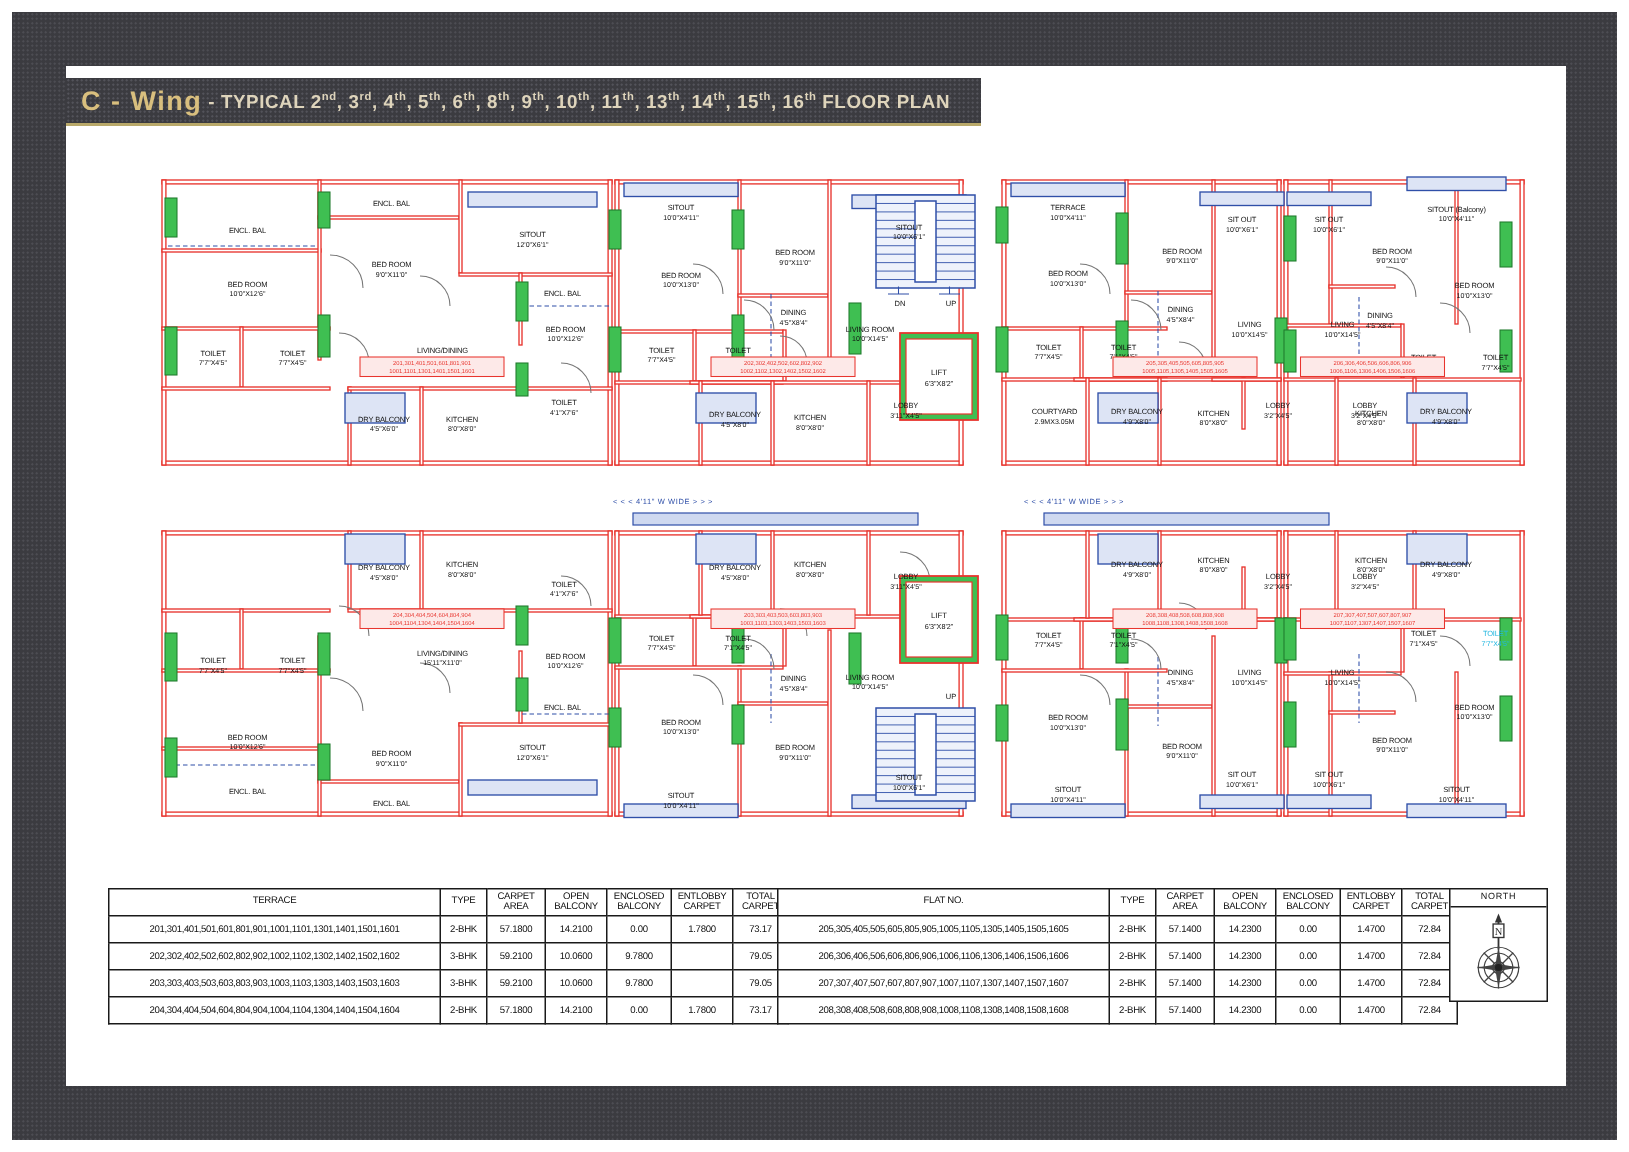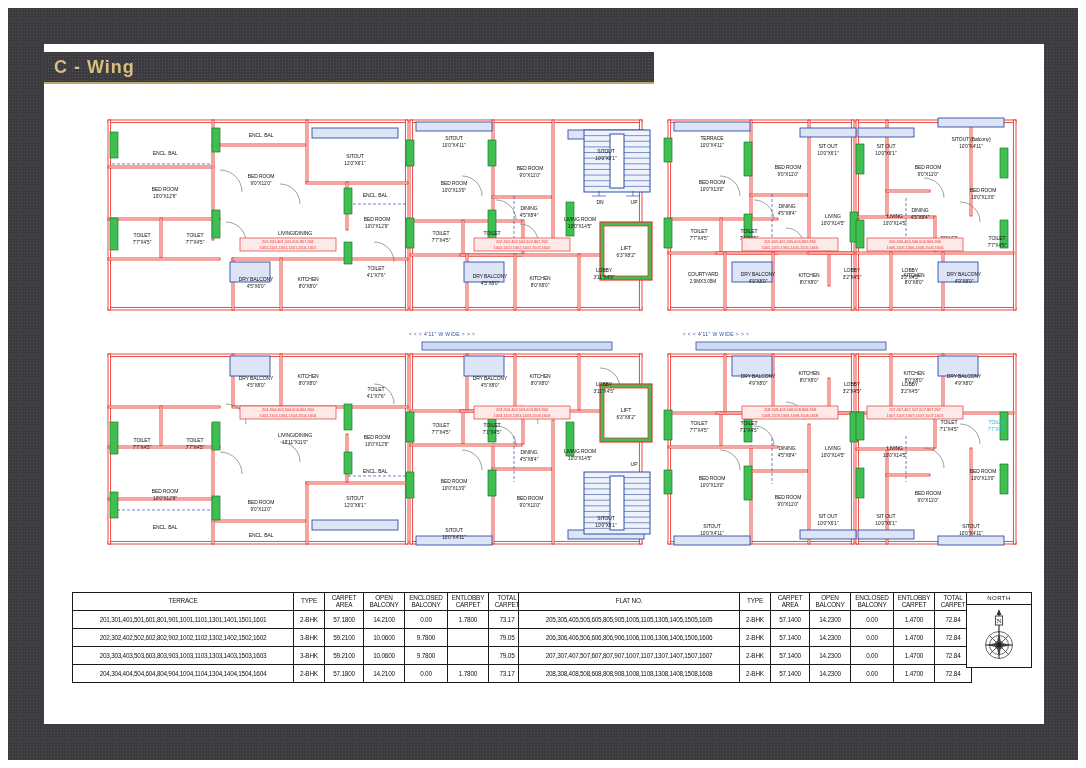--- a/index.html
+++ b/index.html
@@ -57,20 +57,21 @@
 </style>
 </head>
 <body>
 
 <div id="sheet">
   <div id="frame-outer"></div>
   <div id="frame-inner"></div>
 
   <div id="titlebar">
     <span class="wing">C - Wing</span>
+    <span class="rest"><span id="title-rest">- TYPICAL 2<sup>nd</sup>, 3<sup>rd</sup>, 4<sup>th</sup>, 5<sup>th</sup>, 6<sup>th</sup>, 8<sup>th</sup>, 9<sup>th</sup>, 10<sup>th</sup>, 11<sup>th</sup>, 13<sup>th</sup>, 14<sup>th</sup>, 15<sup>th</sup>, 16<sup>th</sup> FLOOR PLAN</span></span>
   </div>
 
   <div id="plan">
     <svg id="plansvg" width="1000" height="480" viewBox="0 0 1000 480" xmlns="http://www.w3.org/2000/svg">
       <g id="g-walls">
           <rect x="64" y="28" width="300" height="2.6" fill="#fff" stroke="#e8352e" stroke-width="0.9"></rect>
           <rect x="64" y="215.4" width="300" height="2.6" fill="#fff" stroke="#e8352e" stroke-width="0.9"></rect>
           <rect x="64" y="28" width="2.6" height="190" fill="#fff" stroke="#e8352e" stroke-width="0.9"></rect>
           <rect x="361.4" y="28" width="2.6" height="190" fill="#fff" stroke="#e8352e" stroke-width="0.9"></rect>
           <rect x="64" y="74" width="106" height="2" fill="#fff" stroke="#e8352e" stroke-width="0.9"></rect>

